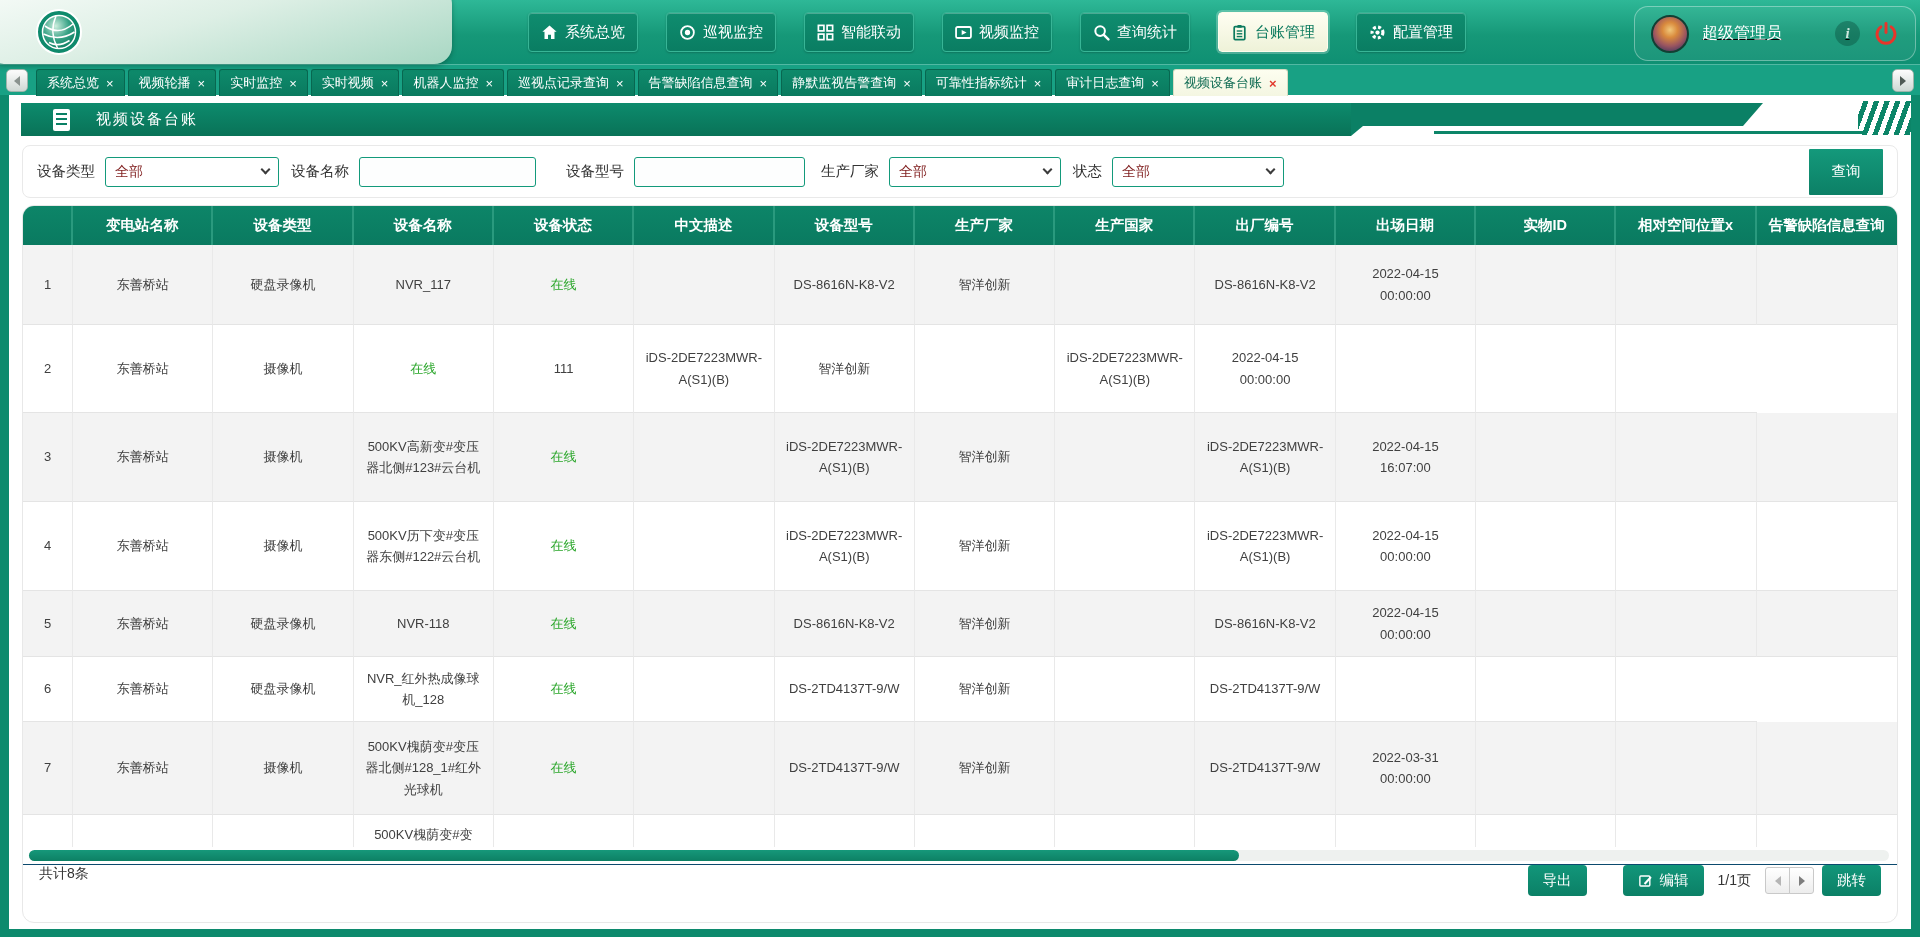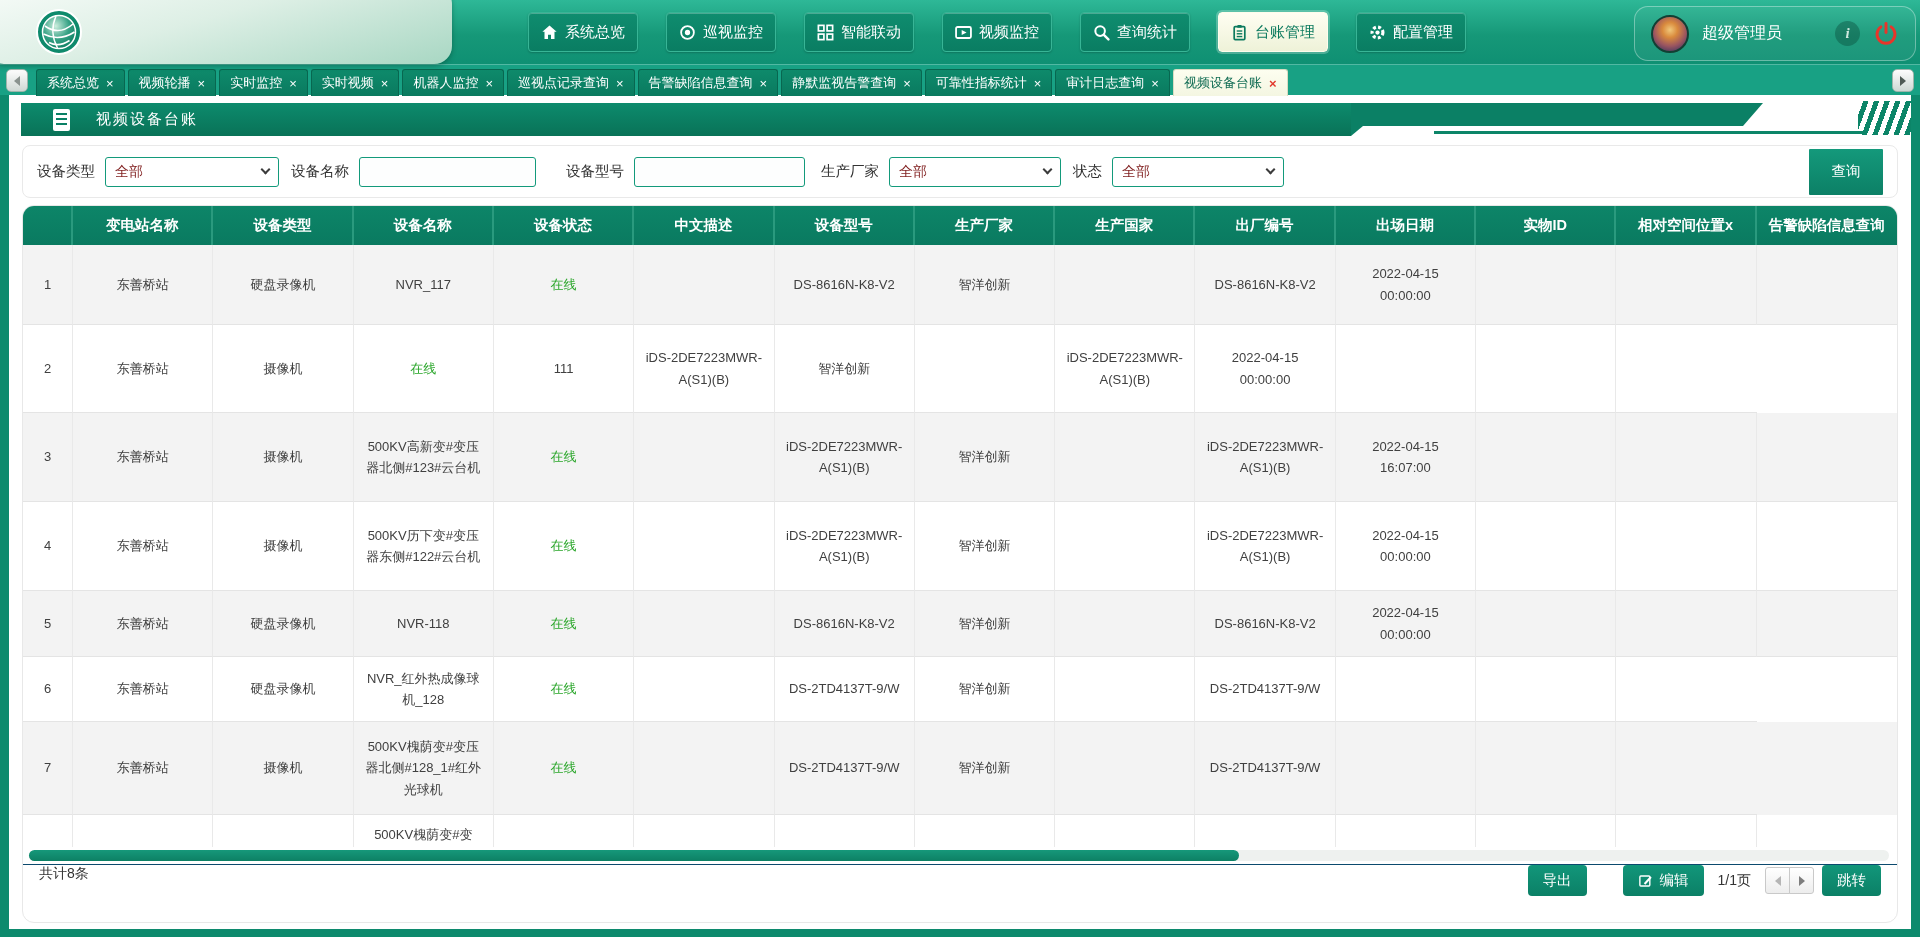--- a/index.html
+++ b/index.html
@@ -19,21 +19,21 @@
   .nav-btn { min-width:100px; height:40px; padding:0 12px; display:flex; align-items:center;
     justify-content:center; gap:7px; background:linear-gradient(180deg,#0f8d6f,#0a7d62);
     border:1px solid #38b596; border-radius:4px; color:#fff; font-size:15px; cursor:pointer;
     box-shadow:inset 0 1px 0 rgba(255,255,255,.25), 0 1px 2px rgba(0,0,0,.2); white-space:nowrap; }
   .nav-btn.active { background:linear-gradient(180deg,#fffef2,#eef2d8); color:#0c7a5e;
     border-color:#fdfdec; box-shadow:0 0 0 2px rgba(255,255,255,.25); }
   .nav-icon { width:17px; height:17px; display:block; }
   .nav-icon svg { width:17px; height:17px; display:block; }
   .user-panel { position:absolute; right:4px; top:6px; width:282px; height:55px;
     border:1px solid rgba(255,255,255,.35); border-radius:14px; background:rgba(255,255,255,.05);
-    display:flex; align-items:center; padding:0 16px; gap:13px; }
+    display:flex; align-items:center; padding:0 16px; gap:13px;text-decoration:underline; }
   .avatar { width:38px; height:38px; border-radius:50%; border:2px solid #123f33; cursor:pointer;
     background:radial-gradient(circle at 50% 38%, #f0c77a 0%, #d98a3d 28%, #9a5560 60%, #4a3a60 85%, #2c2c4a 100%); }
   .user-name { color:#fff; font-size:16px; flex:1; }
   .info-icon { width:25px; height:25px; border-radius:50%; background:rgba(5,60,47,.35);
     color:#cfe8df; display:flex; align-items:center; justify-content:center; cursor:pointer;
     font-family:"Liberation Serif",serif; font-style:italic; font-weight:bold; font-size:15px; }
   .info-icon::after { content:"i"; }
   .power-icon { width:26px; height:26px; cursor:pointer; }
 
   
@@ -632,20 +632,23 @@
             <div class="cell">
               <span>智洋创新</span>
             </div>
             <div class="cell">
               <span></span>
             </div>
             <div class="cell">
               <span>DS-2TD4137T-9/W</span>
             </div>
             <div class="cell">
+              <span>2022-03-31 00:00:00</span>
+            </div>
+            <div class="cell">
               <span></span>
             </div>
             <div class="cell">
               <span></span>
             </div>
             <div class="cell">
               <span></span>
             </div>
           </div>
           <div class="t-row" style="height: 40px;">

